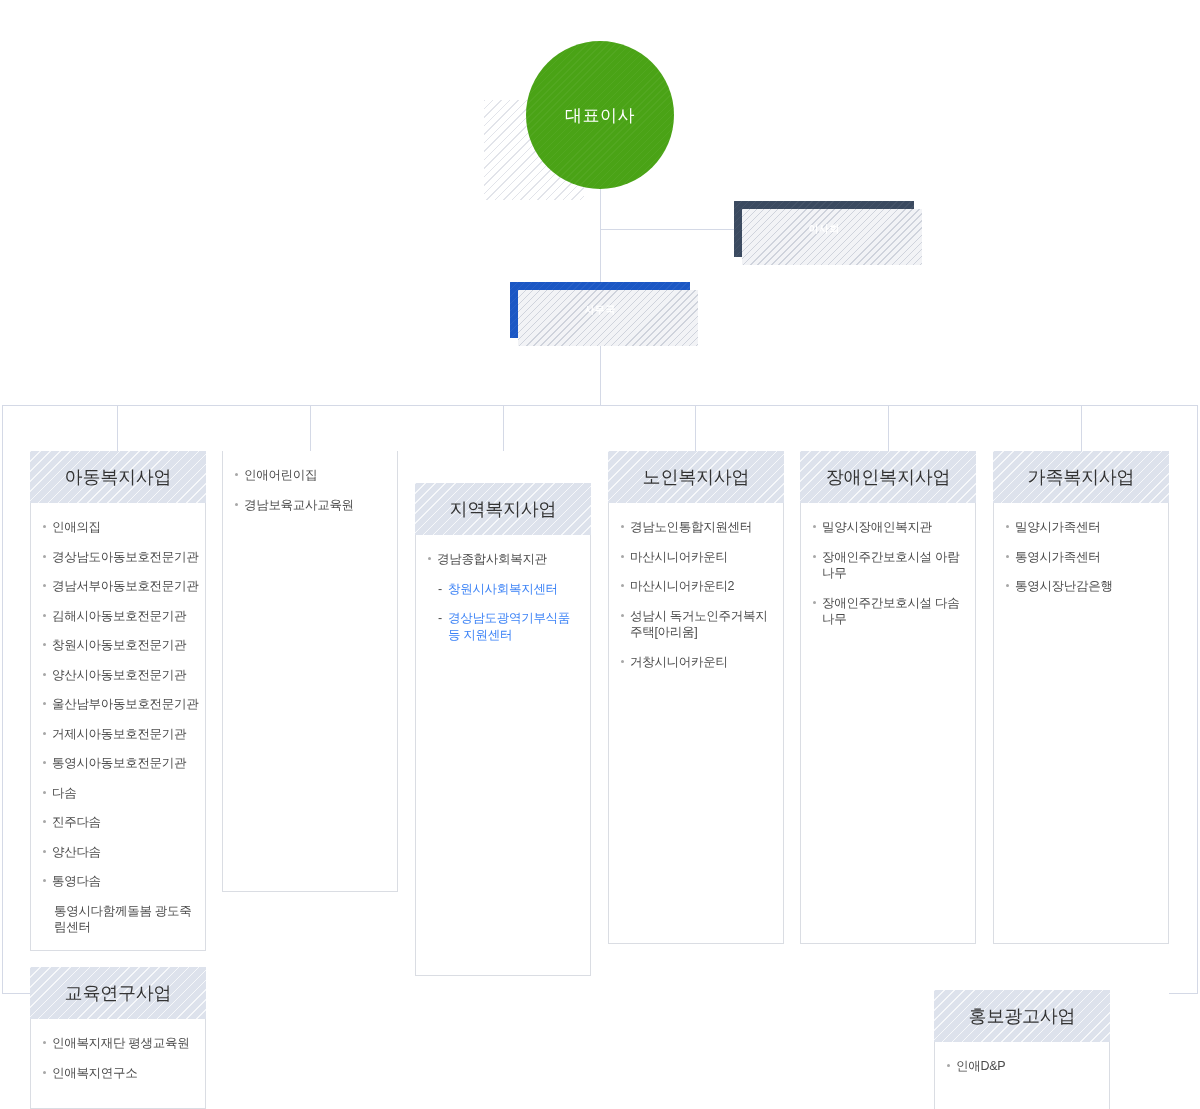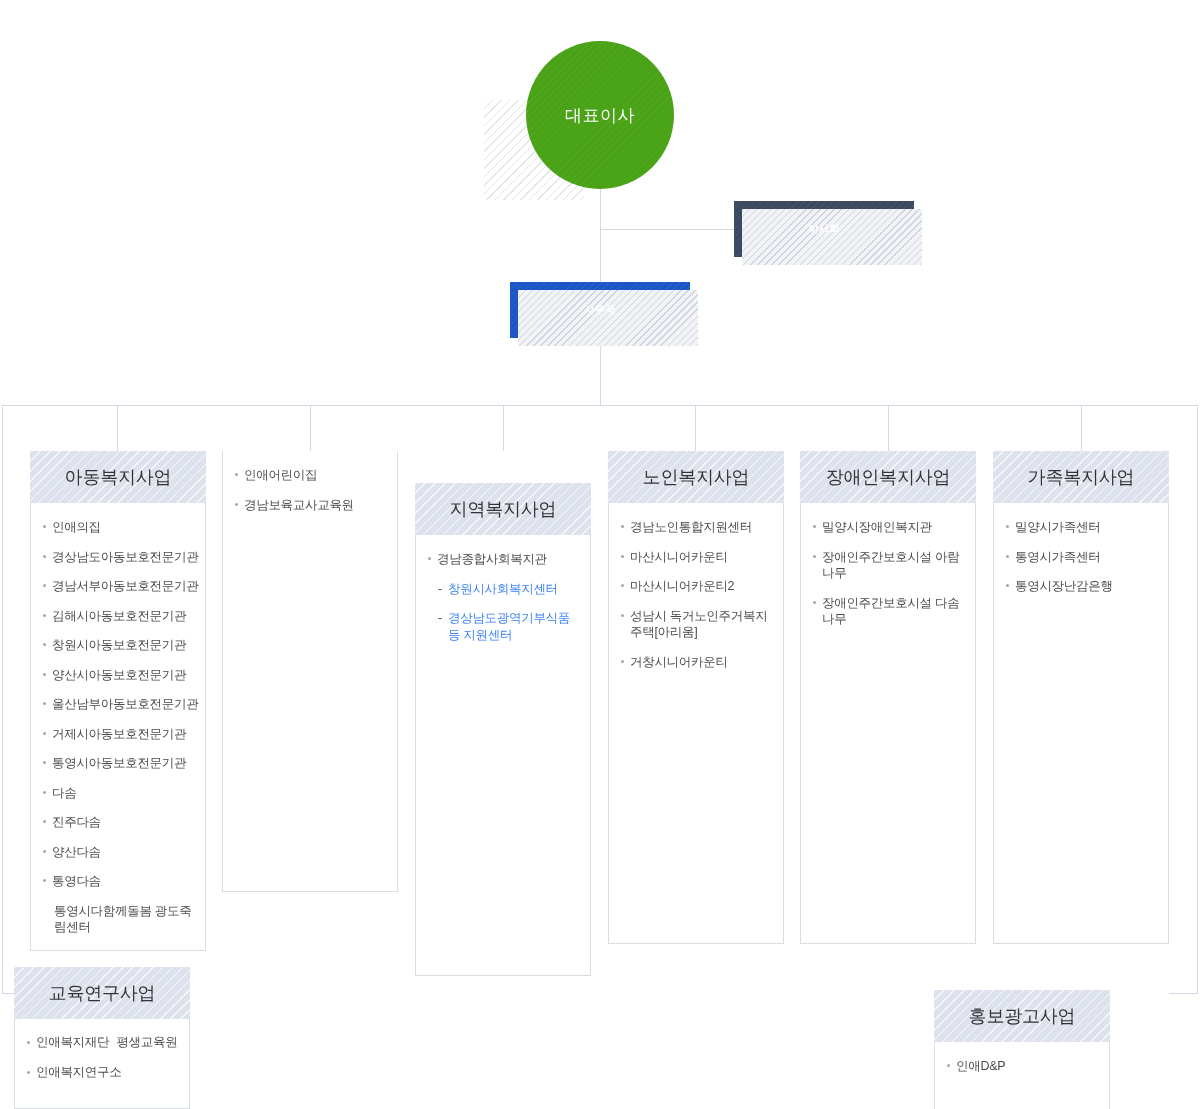--- a/index.html
+++ b/index.html
@@ -218,21 +218,21 @@
         </div>
       </div>
       <div class="dept" style="left: 993px; top: 451px;">
         <div class="dept-head">가족복지사업</div>
         <div class="dept-body" style="min-height: 441px;">
           <div class="item">밀양시가족센터</div>
           <div class="item">통영시가족센터</div>
           <div class="item">통영시장난감은행</div>
         </div>
       </div>
-      <div class="dept" style="left: 14px; top: 967px; font-family: Liberation Mono, monospace;">
+      <div class="dept" style="left: 30px; top: 967px;">
         <div class="dept-head">교육연구사업</div>
         <div class="dept-body" style="min-height: 90px;">
           <div class="item">인애복지재단 평생교육원</div>
           <div class="item">인애복지연구소</div>
         </div>
       </div>
       <div class="dept" style="left: 934px; top: 967px; margin-top: 23px;">
         <div class="dept-head">홍보광고사업</div>
         <div class="dept-body" style="min-height: 90px;">
           <div class="item">인애D&amp;P</div>

